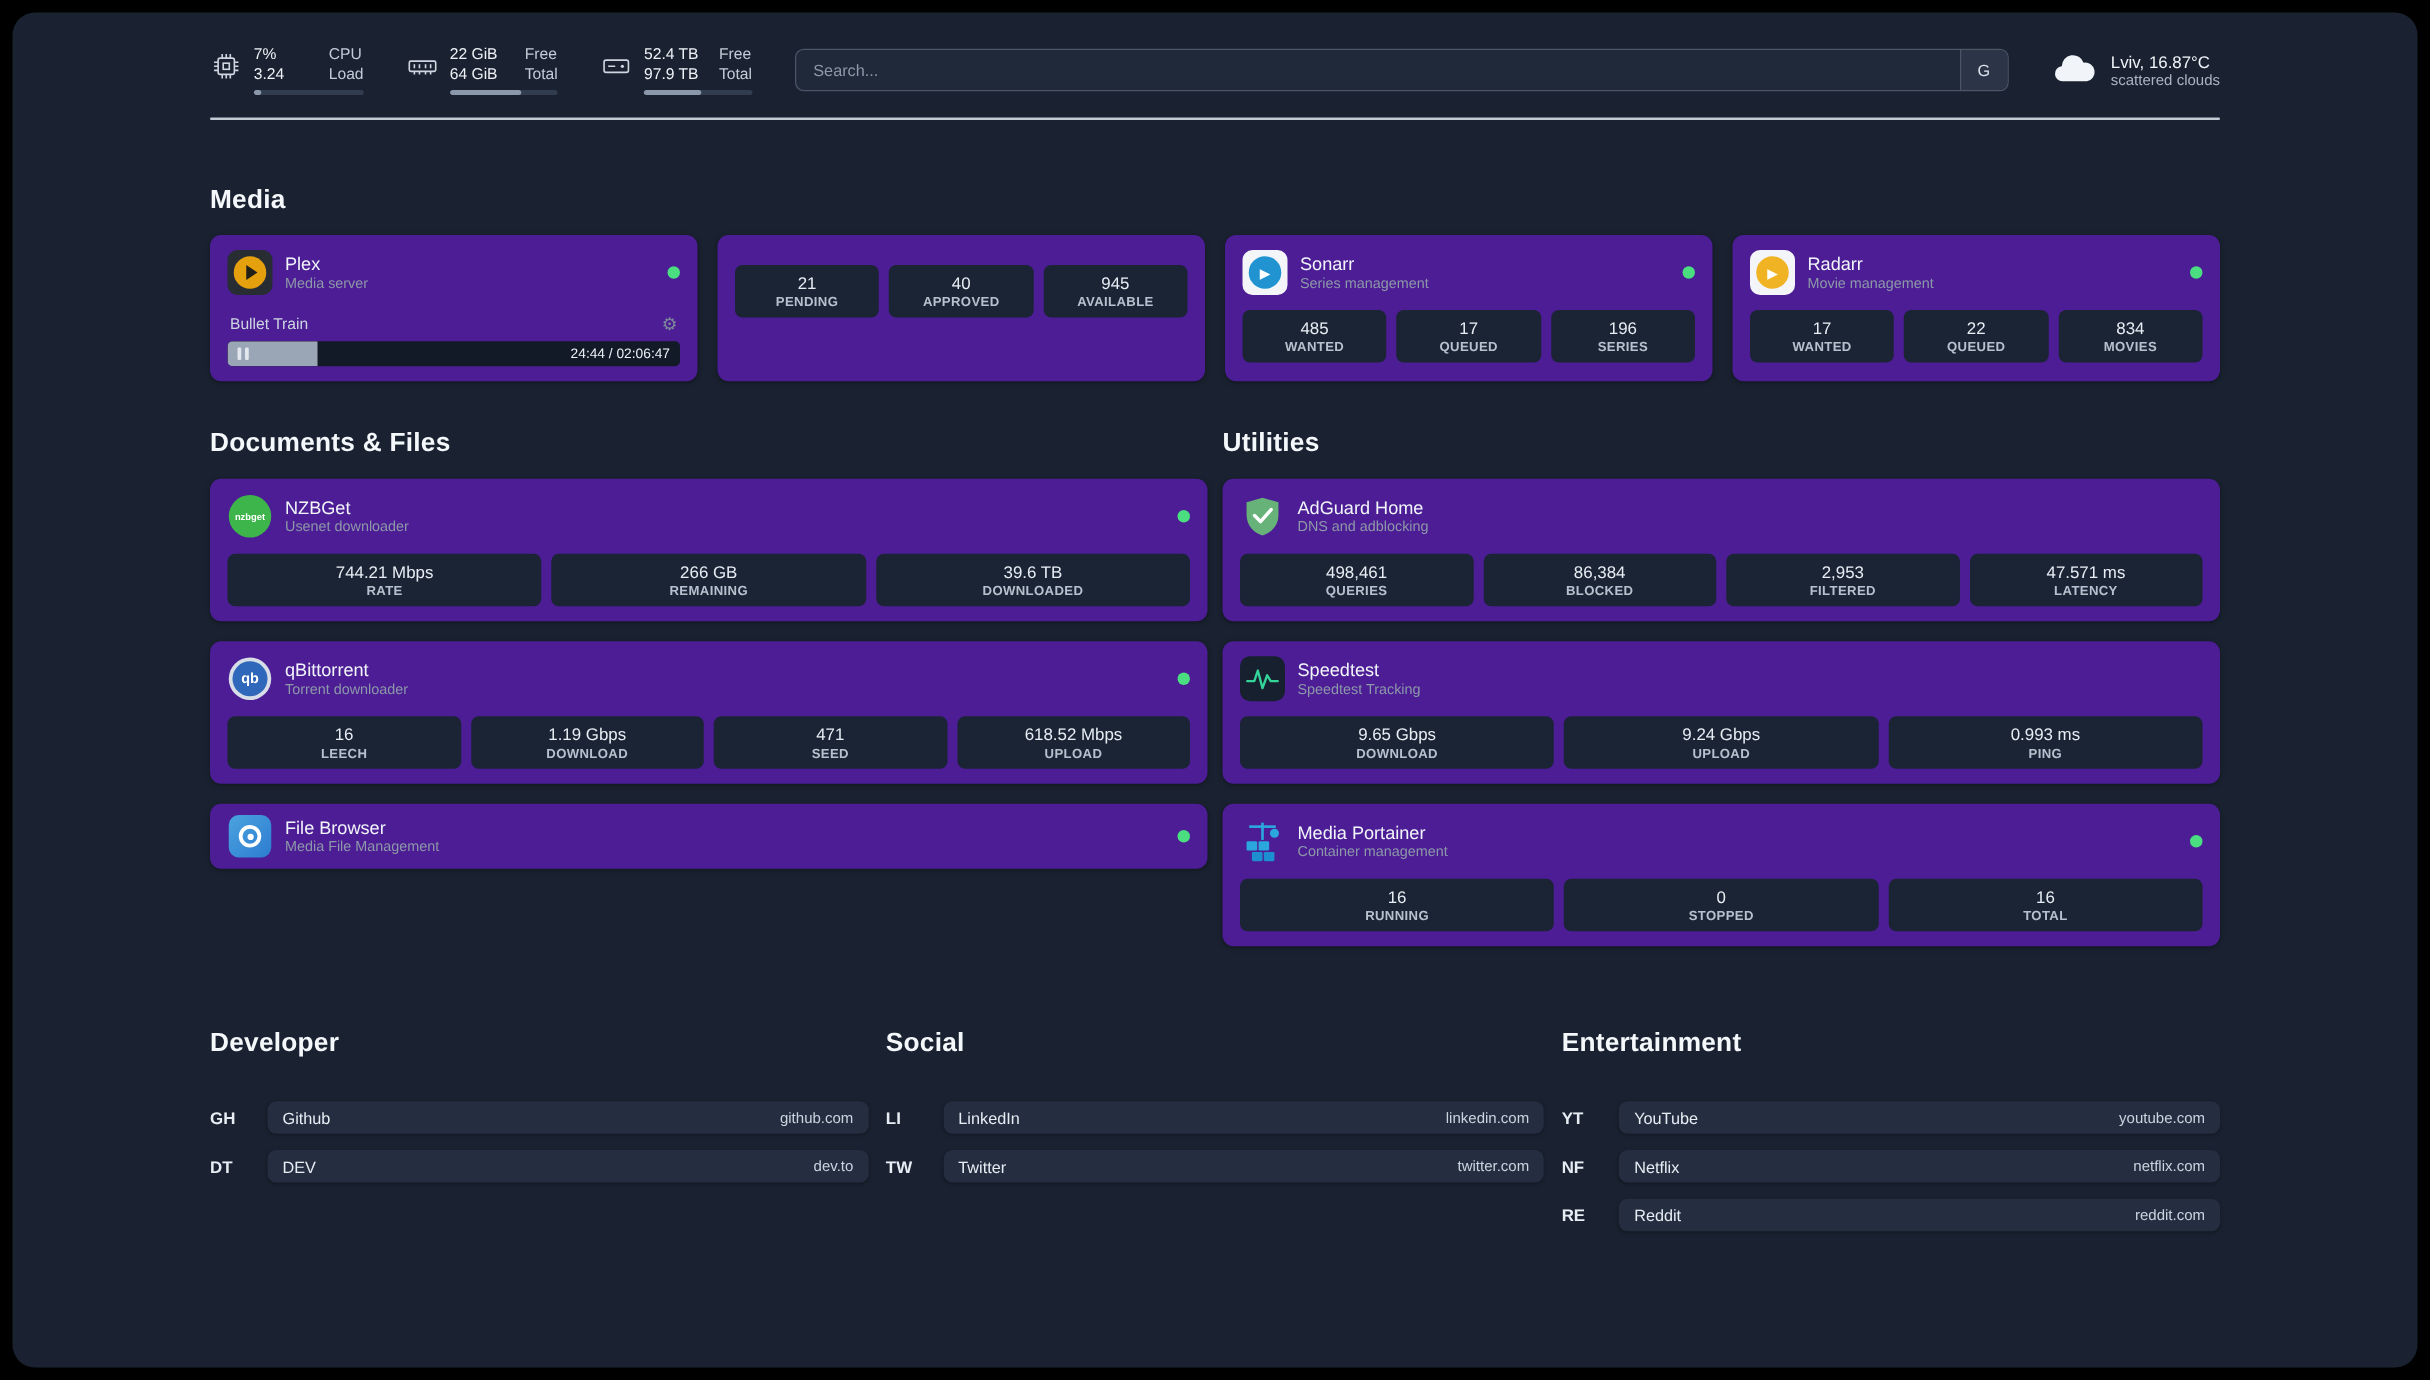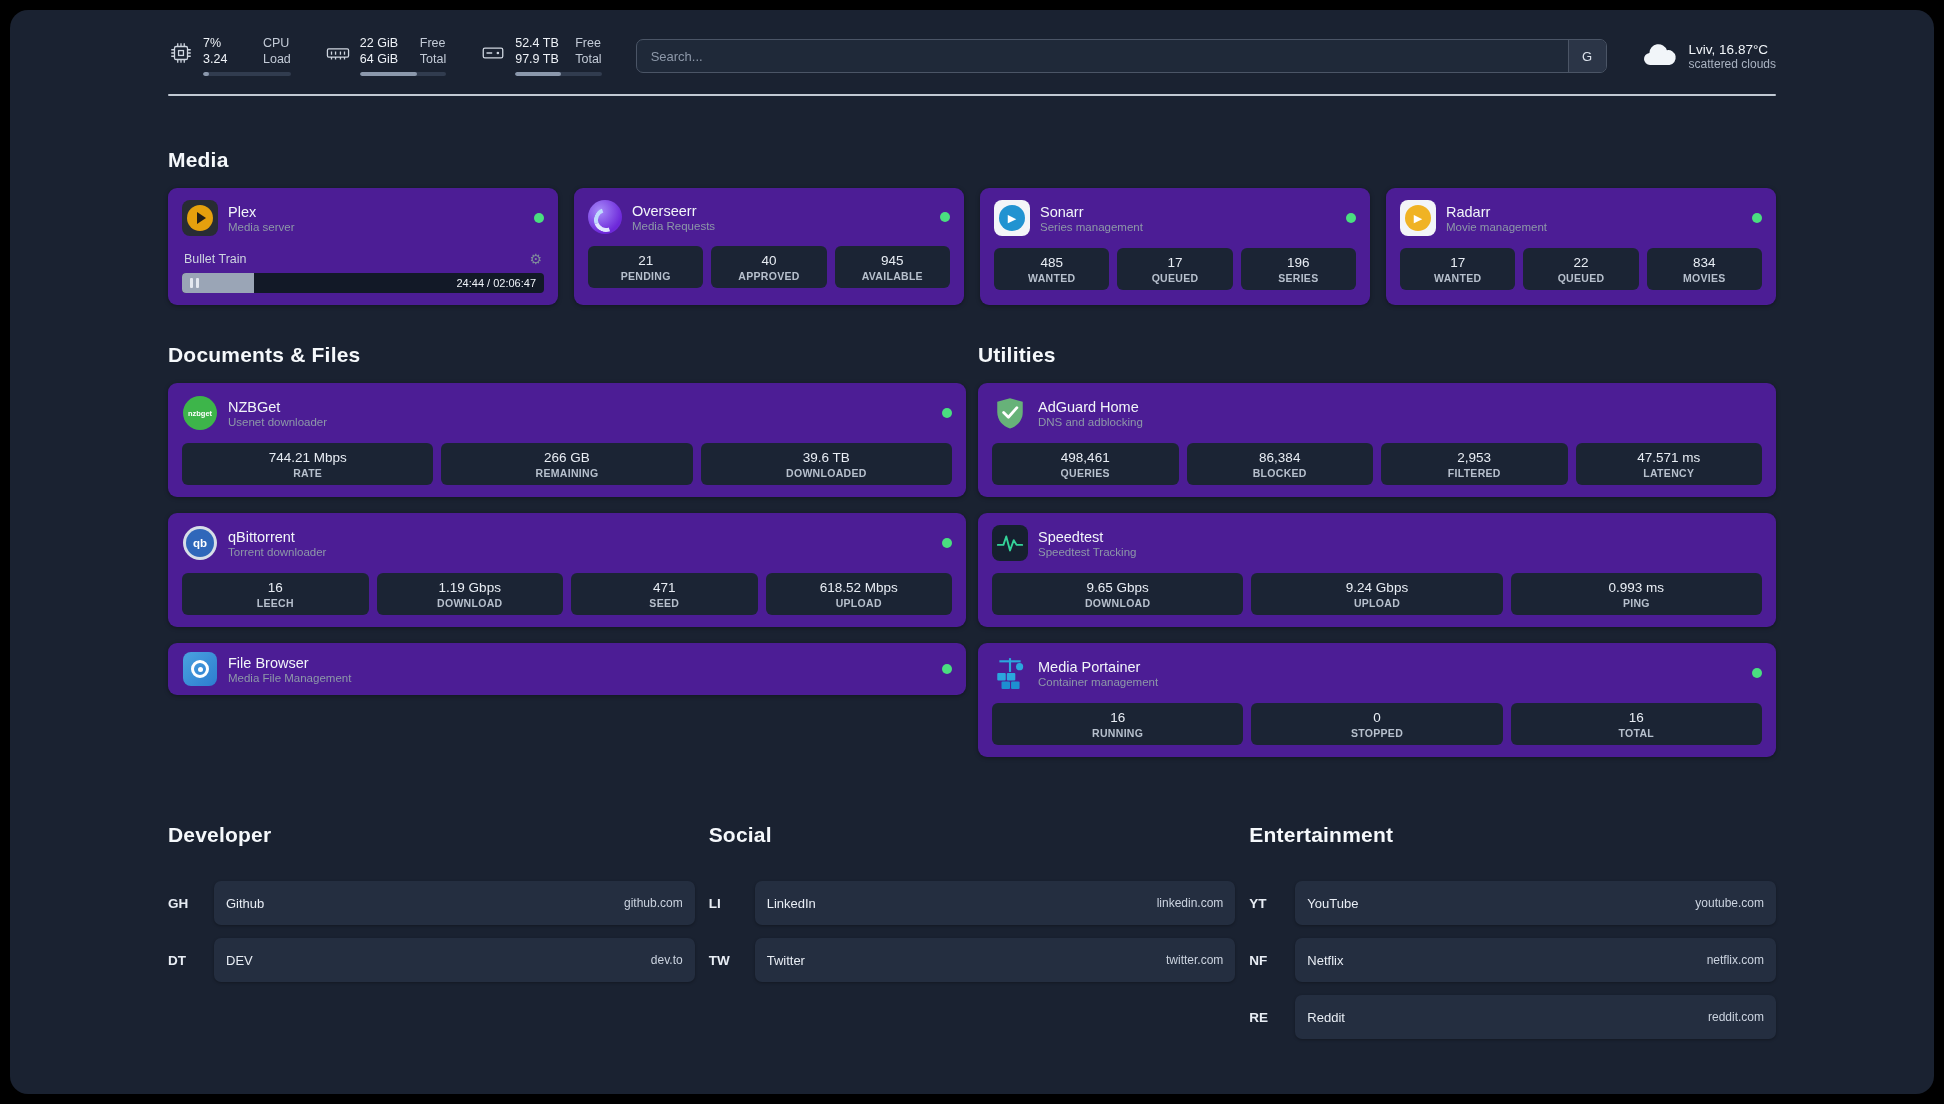--- a/index.html
+++ b/index.html
@@ -90,21 +90,21 @@
   .col-cards { display: flex; flex-direction: column; gap: 16px; }
   .card.compact { padding: 8px 14px; }
 
   
   .bookmarks { display: grid; grid-template-columns: 1fr 1fr 1fr; gap: 14px; margin-top: 66px; padding-bottom: 40px; }
   .bm-col .section-title { margin-bottom: 34px; }
   .bm-rows { display: flex; flex-direction: column; gap: 13px; }
   .bm-row { display: flex; align-items: center; }
   .bm-abbr { width: 46px; font-size: 13.5px; font-weight: 600; color: #e8edf4; }
   .bm-card {
-    flex: 1; height: 44px; background: #242e40; border-radius: 7px;
+    flex: 1; height: 26px; background: #242e40; border-radius: 7px;
     display: flex; align-items: center; justify-content: space-between; padding: 0 12px;
     cursor: pointer; box-shadow: 0 1px 3px rgba(0,0,0,.3);
   }
   .bm-name { font-size: 13px; color: #e8edf4; }
   .bm-url { font-size: 12px; color: #cbd3df; }
 
   
   .icon-plex { background: #282c33; border-radius: 8px; }
   .plex-circle { width: 26px; height: 26px; border-radius: 50%; background: #e5a00d; display: flex; align-items: center; justify-content: center; }
   .plex-chev { width: 0; height: 0; border-top: 6px solid transparent; border-bottom: 6px solid transparent; border-left: 9px solid #221f17; margin-left: 3px; }
@@ -251,28 +251,20 @@
             <div class="strip-fill" style="width: 20%;"></div>
             <span class="pause-icon">
                 <i></i>
                 <i></i>
               </span>
             <span class="strip-time">24:44 / 02:06:47</span>
           </div>
         </article>
 
         <article class="card">
-          <div class="card-header">
-            <span class="app-icon icon-overseerr"></span>
-            <div class="card-titles">
-              <span class="card-name">Overseerr</span>
-              <span class="card-desc">Media Requests</span>
-            </div>
-            <span class="status-dot"></span>
-          </div>
           <div class="stats-row">
             <div class="stat">
               <span class="stat-value">21</span>
                 <span class="stat-label">PENDING</span>
             </div>
             <div class="stat">
               <span class="stat-value">40</span>
                 <span class="stat-label">APPROVED</span>
             </div>
             <div class="stat">

